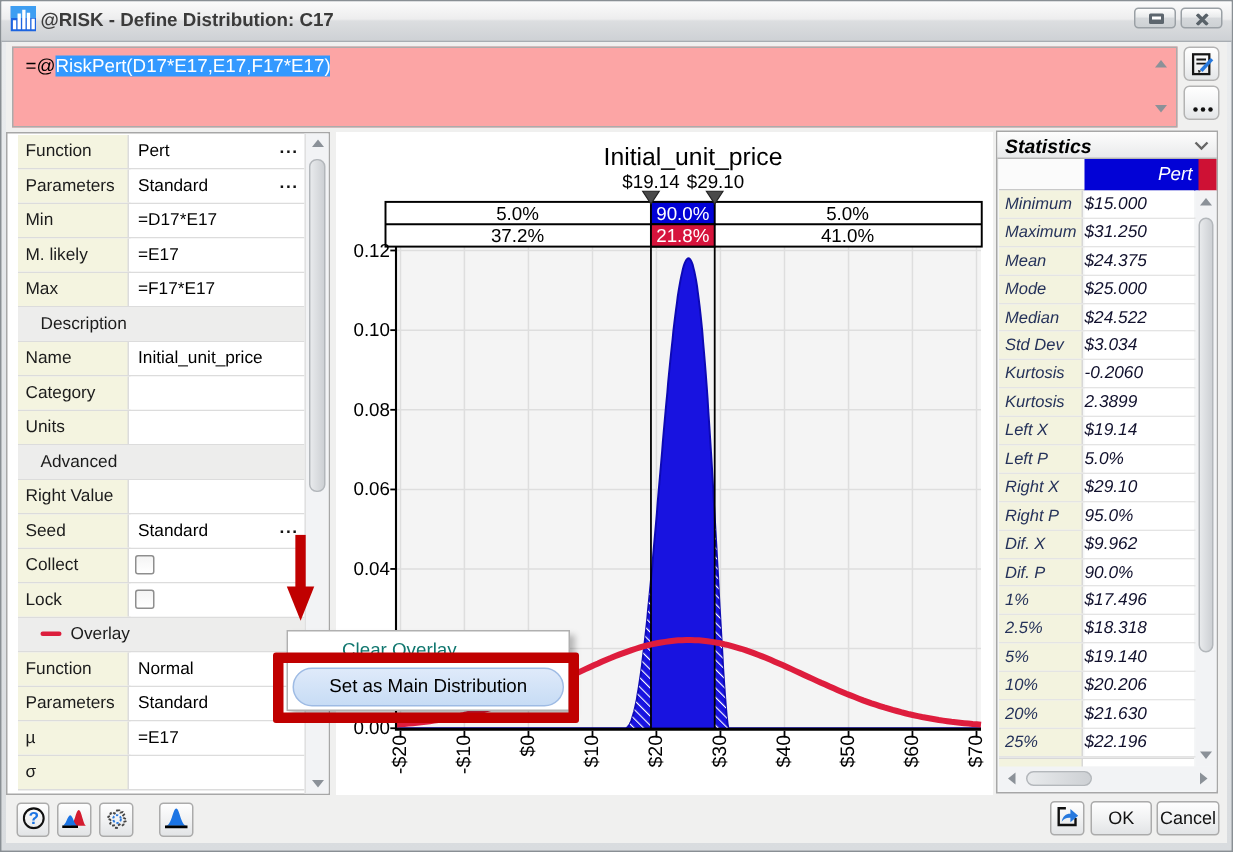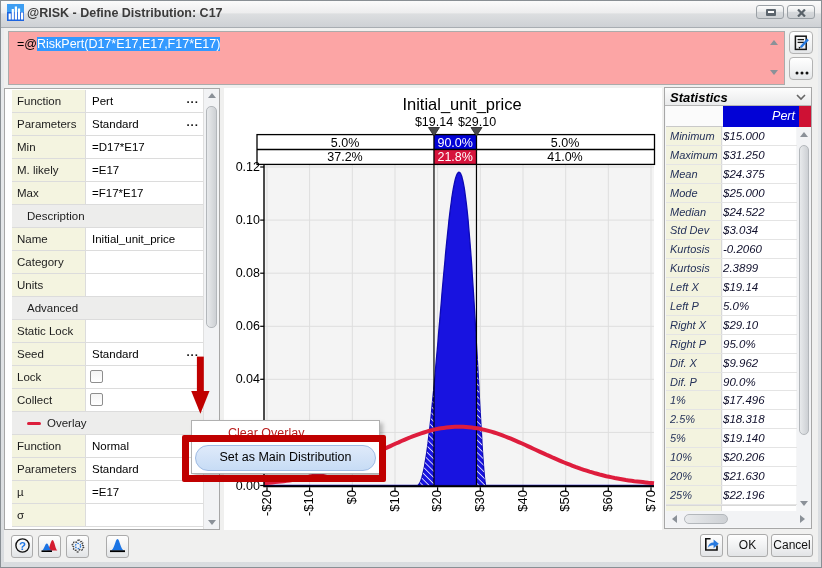--- a/index.html
+++ b/index.html
@@ -113,35 +113,35 @@
         <div class="pval"></div>
       </div>
 <div class="prow">
         <div class="plab">Units</div>
         <div class="pval"></div>
       </div>
 <div class="prow">
         <div class="phead">Advanced</div>
       </div>
 <div class="prow">
-        <div class="plab">Static Lock</div>
+        <div class="plab">Right Value</div>
         <div class="pval"></div>
       </div>
 <div class="prow">
         <div class="plab">Seed</div>
         <div class="pval">Standard<span class="dots">...</span></div>
       </div>
 <div class="prow">
-        <div class="plab">Lock</div>
+        <div class="plab">Collect</div>
         <div class="pval">
           <span class="cbx"></span>
         </div>
       </div>
 <div class="prow">
-        <div class="plab">Collect</div>
+        <div class="plab">Lock</div>
         <div class="pval">
           <span class="cbx"></span>
         </div>
       </div>
 <div class="prow">
         <div class="phead"><span style="display:inline-block;width:14px;height:3.5px;background:#dc1e3c;border-radius:2px;margin-right:6px;vertical-align:2px"></span>Overlay</div>
       </div>
 <div class="prow">
         <div class="plab">Function</div>
         <div class="pval">Normal</div>
@@ -378,21 +378,21 @@
 <div class="sbthumb" style="left:1.5px;top:18px;width:10px;height:290px;"></div>
 </div>
 <div style="position:absolute;left:1px;top:423px;width:145px;height:16px;background:#f2f3f5;">
 <div class="arr" style="left:6px;top:4px;border-top:4px solid transparent;border-bottom:4px solid transparent;border-right:5px solid #8b9198"></div>
 <div class="arr" style="right:6px;top:4px;border-top:4px solid transparent;border-bottom:4px solid transparent;border-left:5px solid #8b9198"></div>
 <div class="sbthumb" style="left:18px;top:2.5px;width:44px;height:10px;"></div>
 </div>
 </div>
 
 <div class="ann" style="left:191px;top:420px;width:189px;height:54px;background:#fff;border:1px solid #b0b0b0;box-shadow:3px 3px 4px rgba(0,0,0,0.25)">
-<div style="position:absolute;left:36px;top:5px;font-size:12.5px;color:#b91c1c">Clear Overlay</div>
+<div style="position:absolute;left:36px;top:5px;font-size:12.5px;color:#0f766e">Clear Overlay</div>
 <div style="position:absolute;left:3px;top:24px;width:181px;height:26px;background:linear-gradient(#dfeafa,#c7dcf5);border:1px solid #9ebbe4;border-radius:13px;">
 <div style="position:absolute;left:0;top:4px;width:100%;text-align:center;font-size:12.5px;color:#000">Set as Main Distribution</div>
 </div>
 </div>
 
 <div class="ann" style="left:182px;top:435px;width:204px;height:47px;border:7px solid #c00000;border-radius:2px"></div>
 <svg class="ann" style="left:188px;top:352px" width="25" height="63" viewBox="0 0 25 63">
     <rect x="8.9" y="4.6" width="6.9" height="34.9" fill="#c00000"></rect>
     <path d="M3.2,39 L21.5,39 L12.4,61.8 Z" fill="#c00000"></path>
   </svg>

